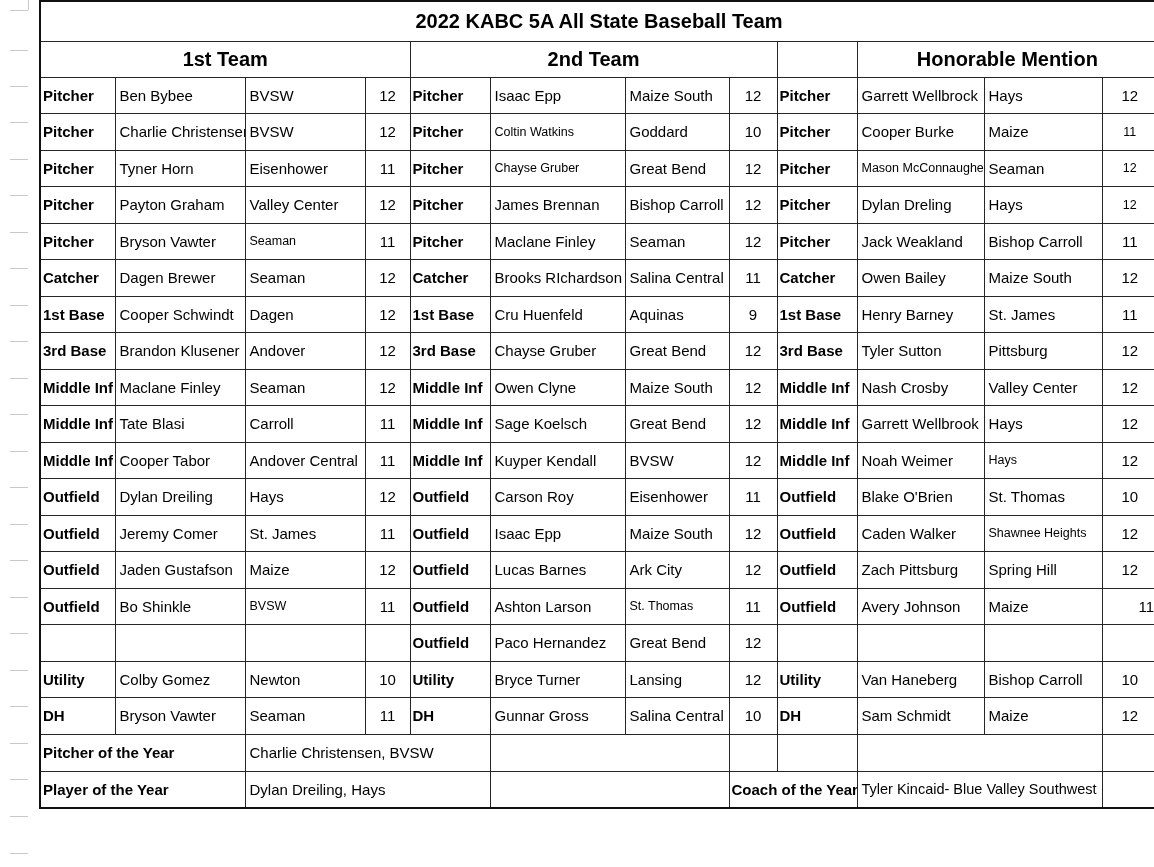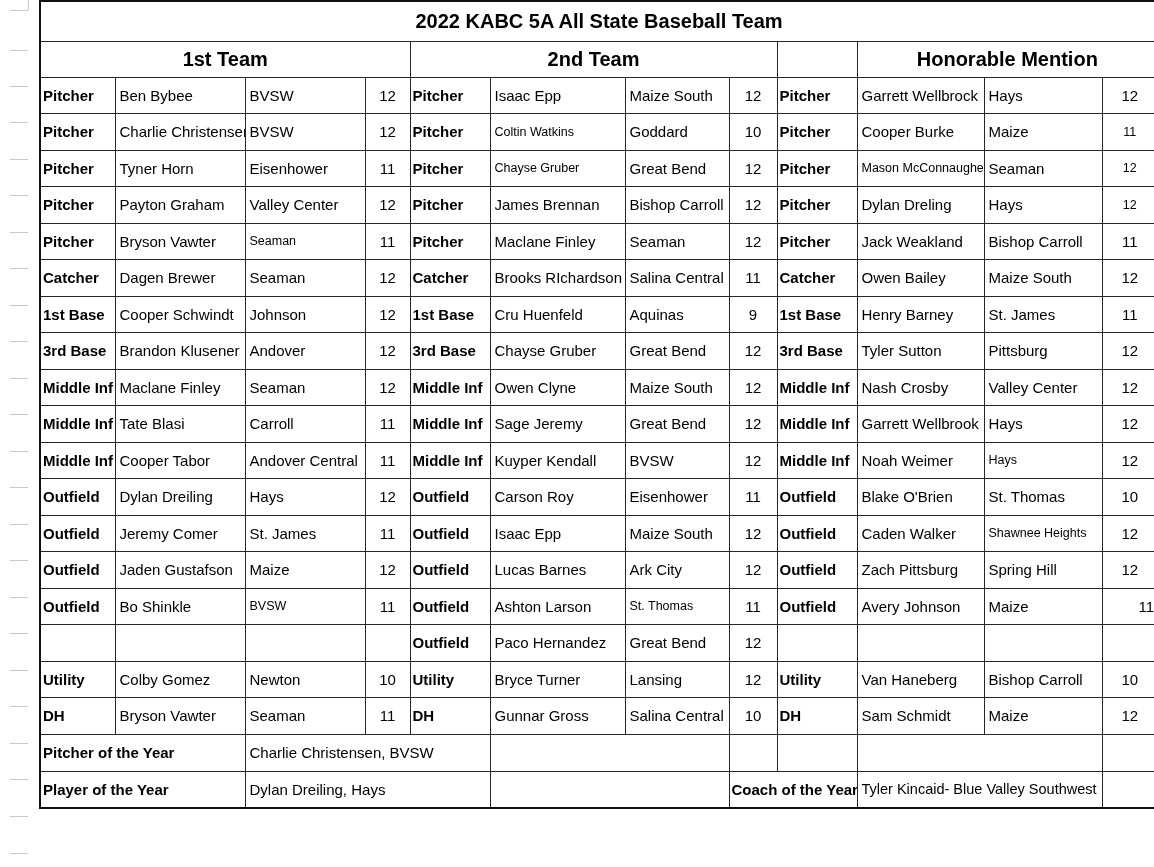--- a/index.html
+++ b/index.html
@@ -164,21 +164,21 @@
           <td class="school">Salina Central</td>
           <td class="grade">11</td>
           <td class="pos">Catcher</td>
           <td class="name">Owen Bailey</td>
           <td class="school">Maize South</td>
           <td class="grade">12</td>
         </tr>
         <tr class="r-data">
           <td class="pos">1st Base</td>
           <td class="name">Cooper Schwindt</td>
-          <td class="school">Johnson</td>
+          <td class="school">Dagen</td>
           <td class="grade">12</td>
           <td class="pos">1st Base</td>
           <td class="name">Cru Huenfeld</td>
           <td class="school">Aquinas</td>
           <td class="grade">9</td>
           <td class="pos">1st Base</td>
           <td class="name">Henry Barney</td>
           <td class="school">St. James</td>
           <td class="grade">11</td>
         </tr>
@@ -209,21 +209,21 @@
           <td class="name">Nash Crosby</td>
           <td class="school">Valley Center</td>
           <td class="grade">12</td>
         </tr>
         <tr class="r-data">
           <td class="pos">Middle Inf</td>
           <td class="name">Tate Blasi</td>
           <td class="school">Carroll</td>
           <td class="grade">11</td>
           <td class="pos">Middle Inf</td>
-          <td class="name">Sage Jeremy</td>
+          <td class="name">Sage Koelsch</td>
           <td class="school">Great Bend</td>
           <td class="grade">12</td>
           <td class="pos">Middle Inf</td>
           <td class="name">Garrett Wellbrook</td>
           <td class="school">Hays</td>
           <td class="grade">12</td>
         </tr>
         <tr class="r-data">
           <td class="pos">Middle Inf</td>
           <td class="name">Cooper Tabor</td>

